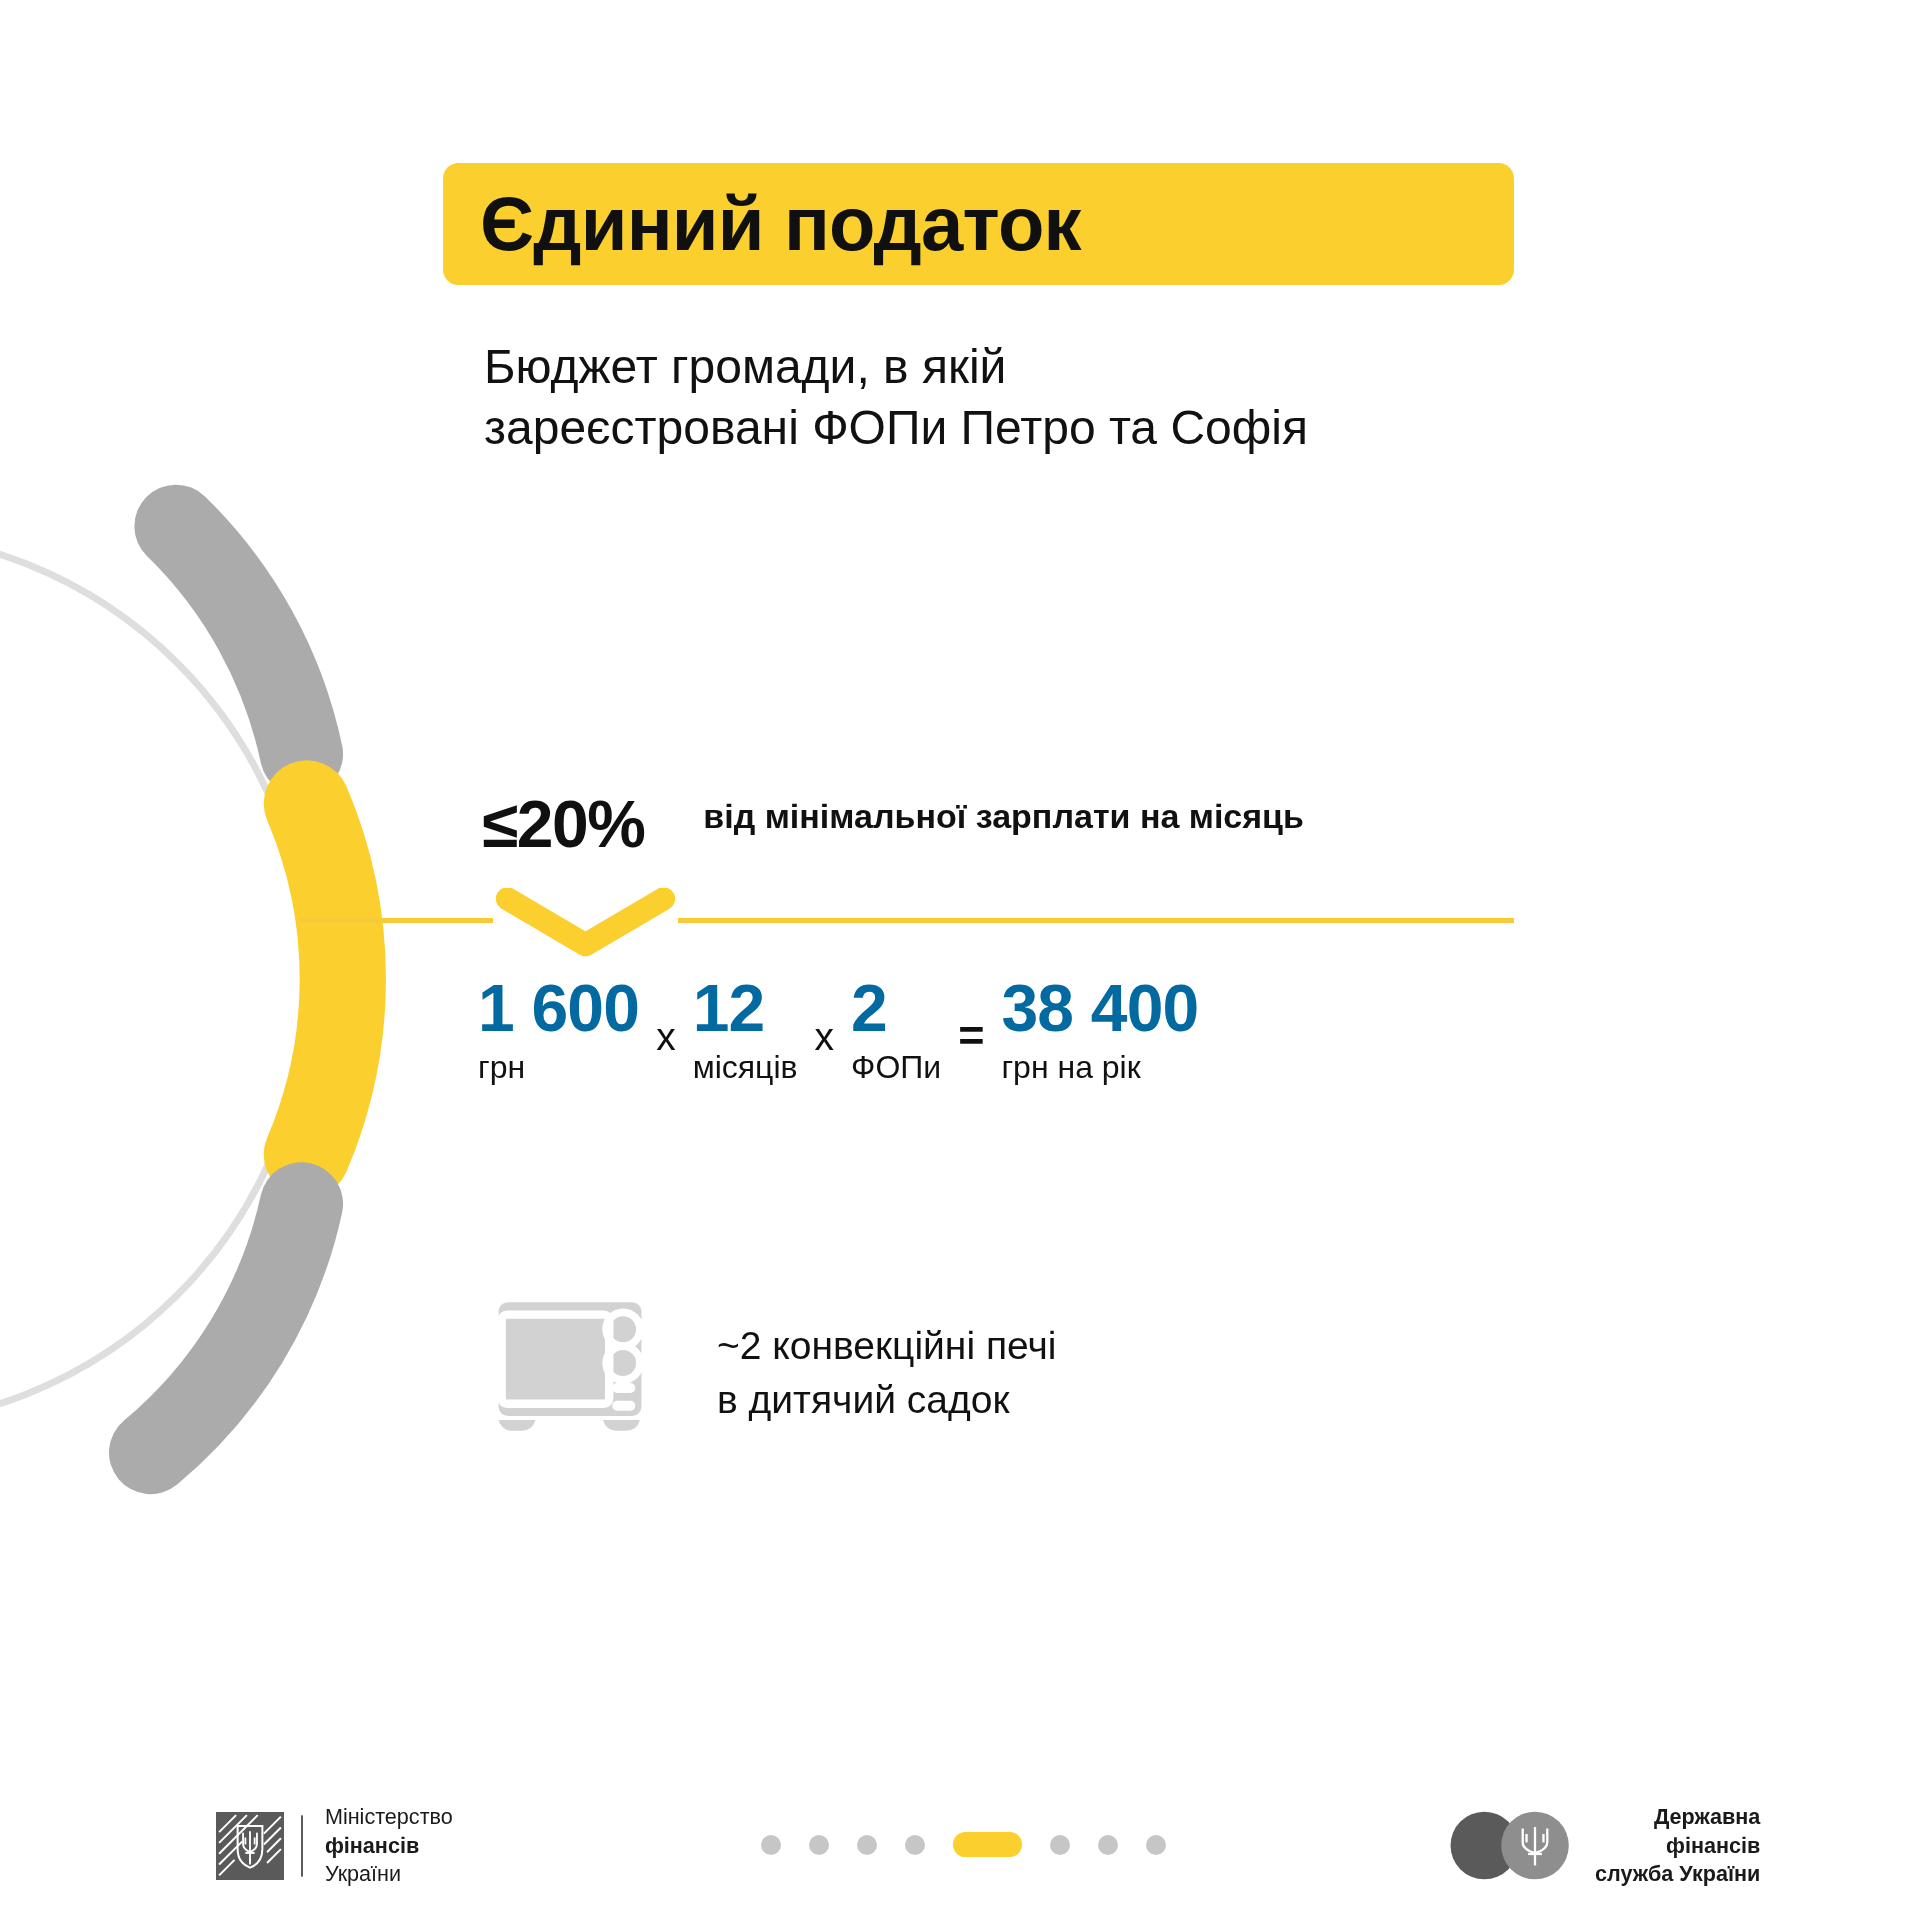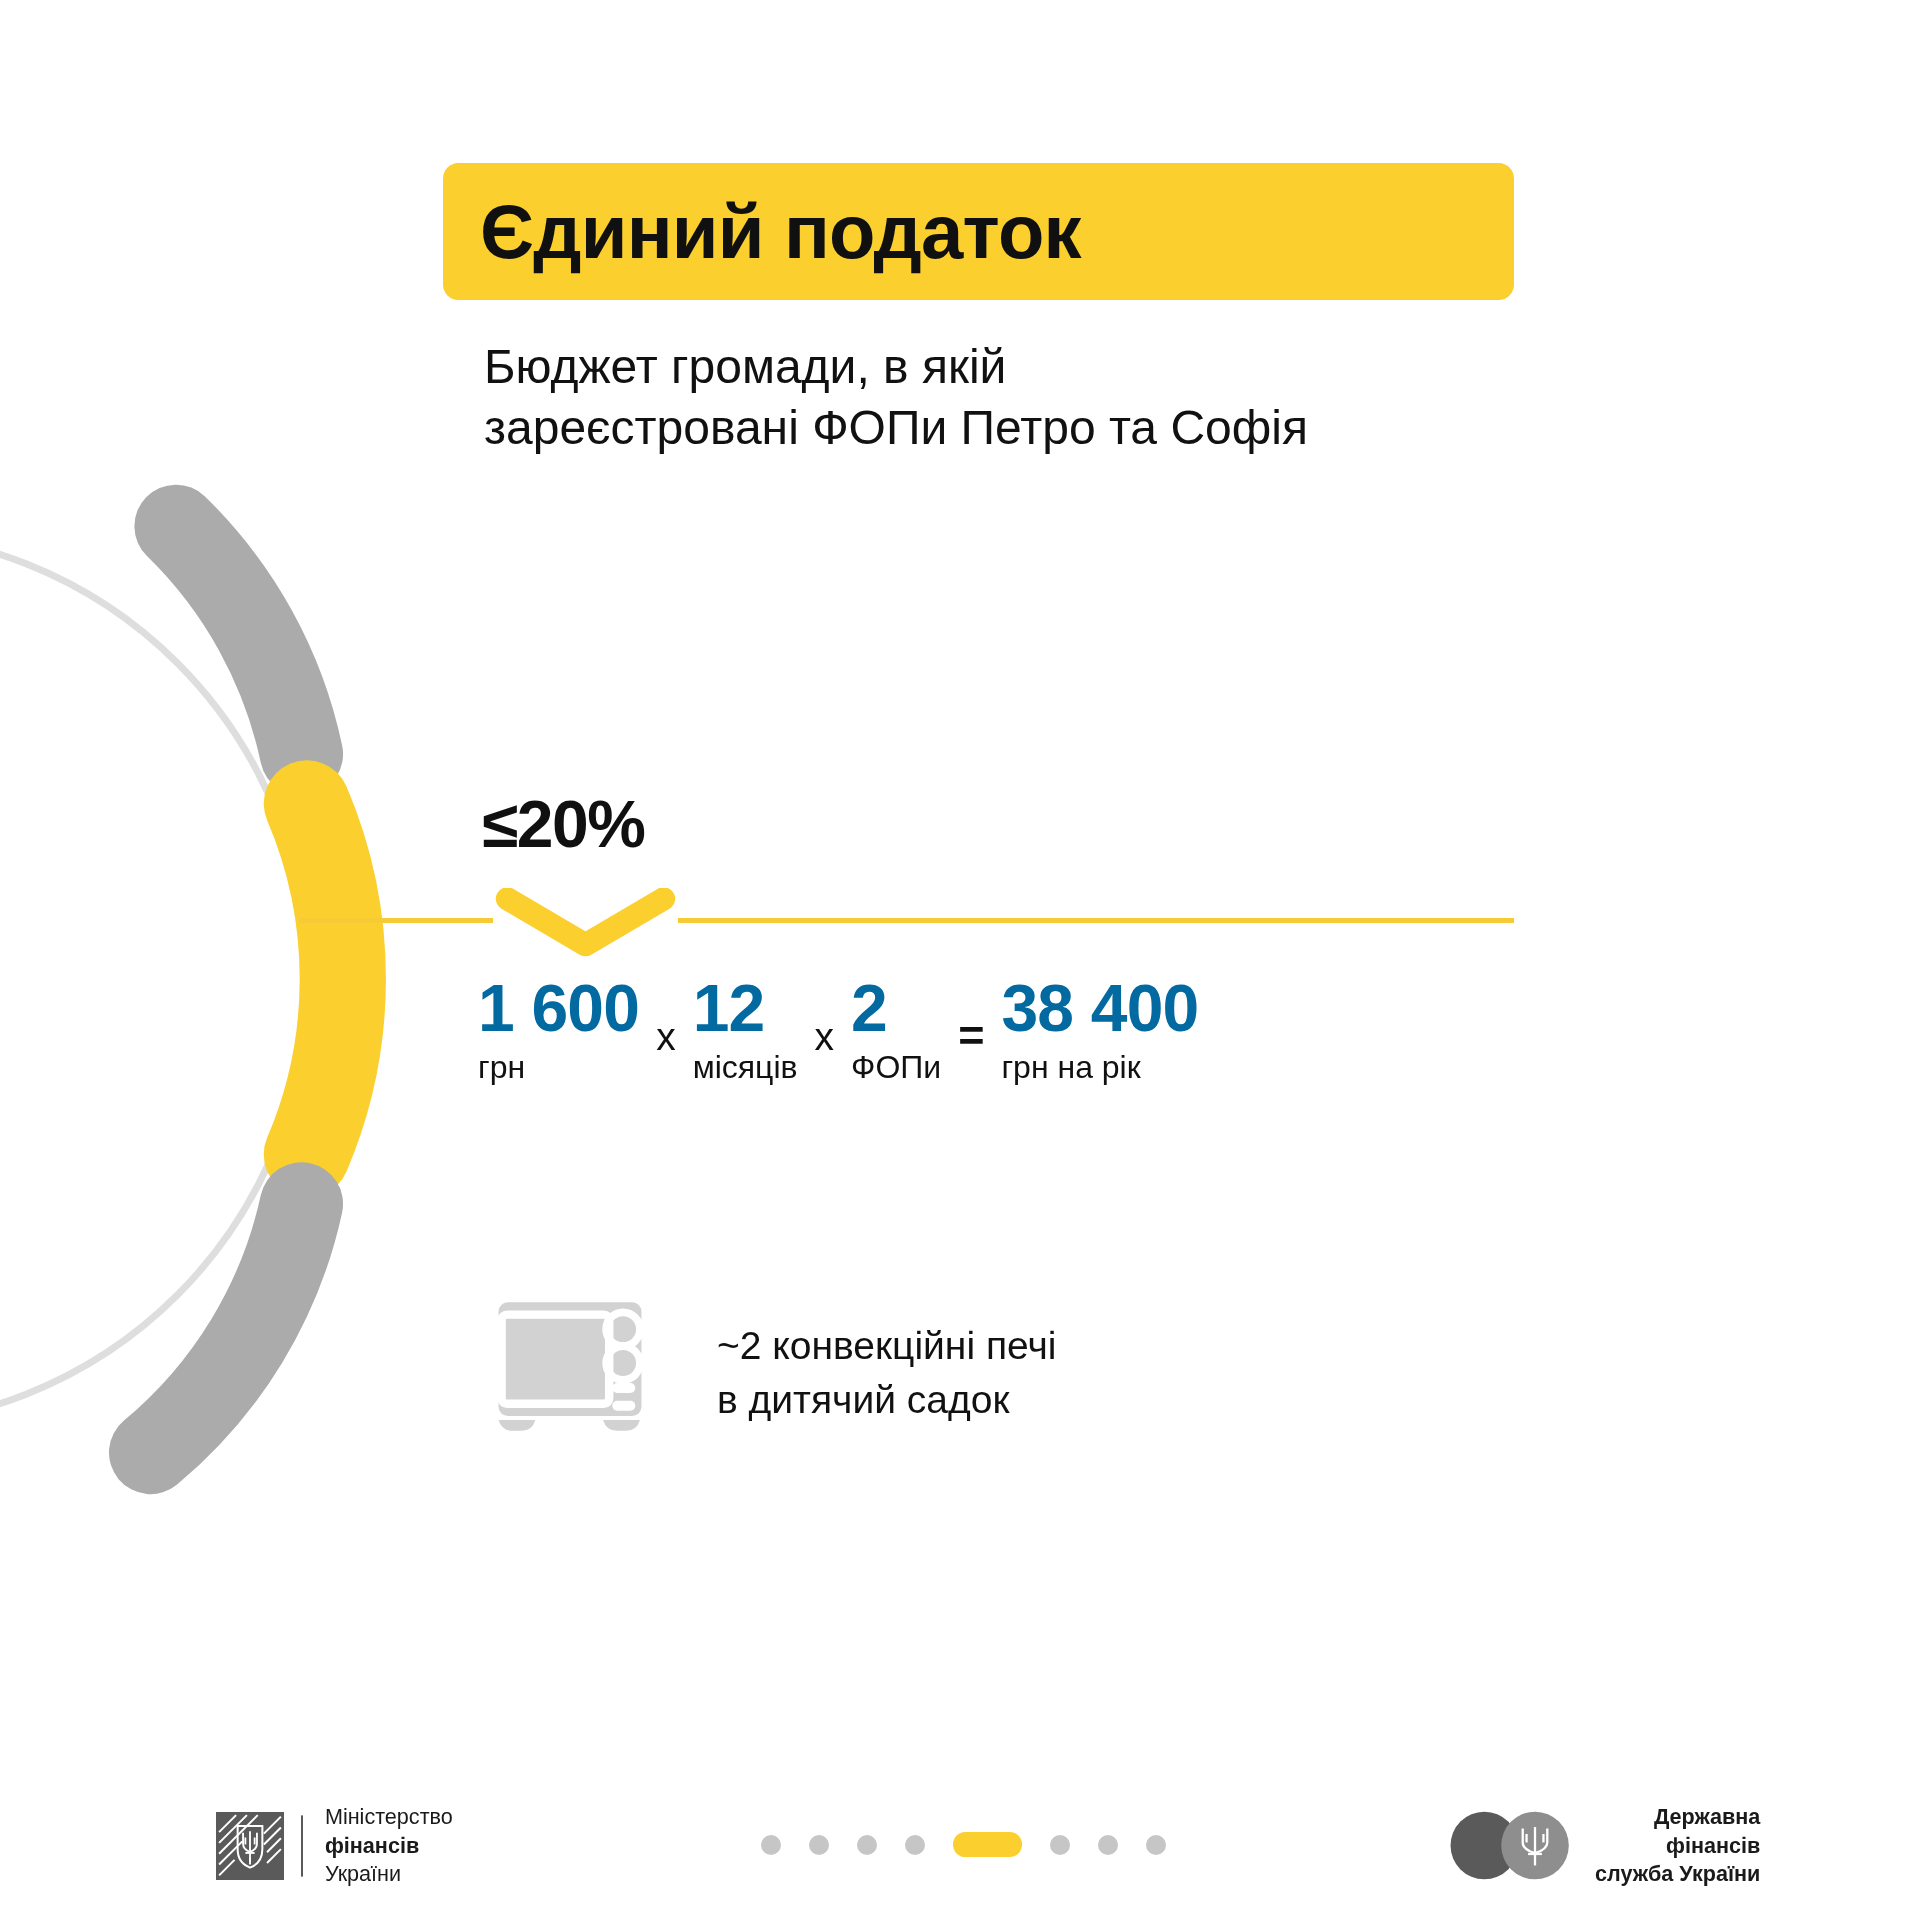--- a/index.html
+++ b/index.html
@@ -21,21 +21,21 @@
     height:1310px;
     pointer-events:none;
   }
 
   
   .title-banner {
     position:absolute;
     left:443px;
     top:163px;
     width:1071px;
-    height:137px;
+    height:122px;
     background:#FACF2E;
     border-radius:15.4px;
     display:flex;
     align-items:center;
   }
   .title-text {
     font-size:76px;
     font-weight:bold;
     letter-spacing:-0.8px;
     color:#101010;
@@ -231,20 +231,21 @@
 </div>
 
 <div class="subtitle">
   <div>Бюджет громади, в якій</div>
   <div>зареєстровані ФОПи Петро та Софія</div>
 </div>
 
 <div class="pct-row">
   <div class="pct-value">≤20%</div>
   <div class="pct-desc">
+    <div>від мінімальної зарплати на місяць</div>
   </div>
 </div>
 
 <div class="hrule"></div>
 <div class="hrule-gap"></div>
 <svg class="chevron-wrap" viewBox="0 0 240 90">
   <path d="M 18 14 L 120 74 L 222 14" fill="none" stroke="#FACF2E" stroke-width="30" stroke-linecap="round" stroke-linejoin="round"></path>
 </svg>
 
 <div class="formula">

